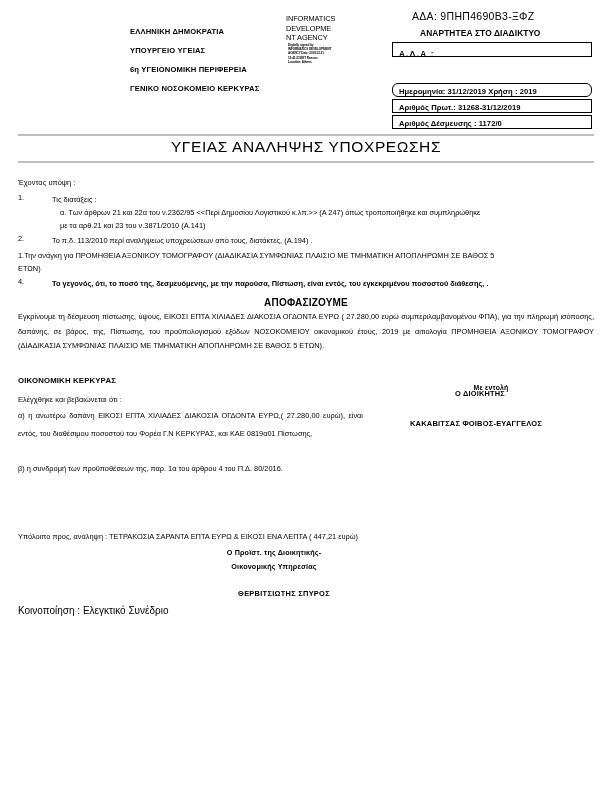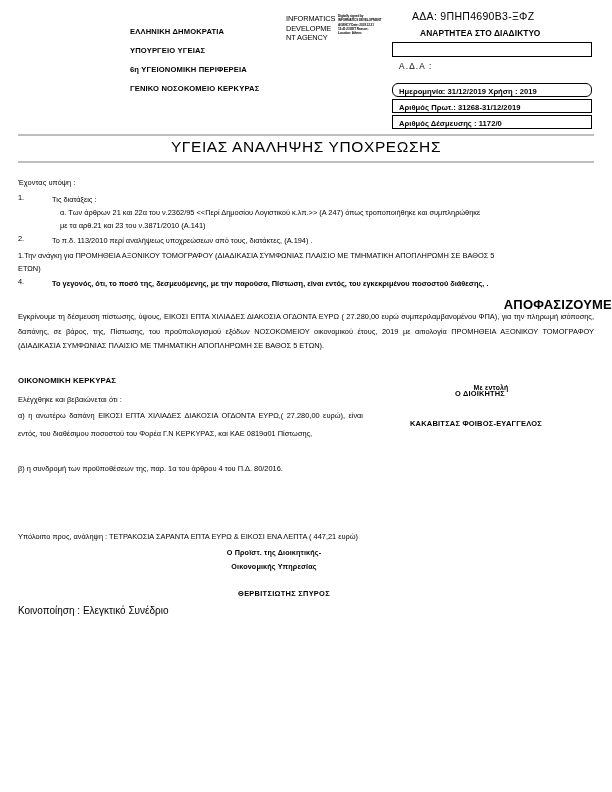--- a/index.html
+++ b/index.html
@@ -41,21 +41,21 @@
     white-space: nowrap;
   }
 
   
   .sig-stamp {
     left: 286px;
     top: 14px;
     width: 96px;
     height: 44px;
     display: flex;
-    flex-direction: row;
+    flex-direction: column;
     align-items: flex-start;
   }
   .sig-agency {
     font-size: 7.4px;
     line-height: 9.6px;
     letter-spacing: -0.1px;
     width: 50px;
     word-break: break-all;
   }
   .sig-detail {
@@ -88,23 +88,23 @@
     left: 392px;
     top: 42px;
     width: 200px;
     height: 15px;
     border: 1px solid #000;
     box-sizing: border-box;
   }
   .ada-field span {
     position: absolute;
     left: 6px;
-    top: 19px;
+    top: 7px;
     font-size: 8.2px;
-    font-weight: normal;
+    font-weight: bold;
     letter-spacing: 1.2px;
   }
 
   
   .proto-box {
     left: 392px;
     width: 200px;
     height: 14px;
     border: 1px solid #000;
     box-sizing: border-box;
@@ -168,22 +168,22 @@
   #item3-text { left: 18px; top: 249px; width: 576px; }
   #item3-cont { left: 18px; top: 262px; }
 
   #item4-num { top: 277px; }
   #item4-text { left: 52px; top: 277px; font-weight: bold; }
 
   
   .decide-head {
     left: 0; top: 297px;
     width: 612px;
-    text-align: right;
-    font-size: 13px;
+    text-align: center;
+    font-size: 10px;
     font-weight: bold;
     letter-spacing: 0.2px;
   }
   .decide-para {
     left: 18px;
     top: 310px;
     width: 576px;
     font-size: 7.4px;
     line-height: 14.6px;
     text-align: justify;

